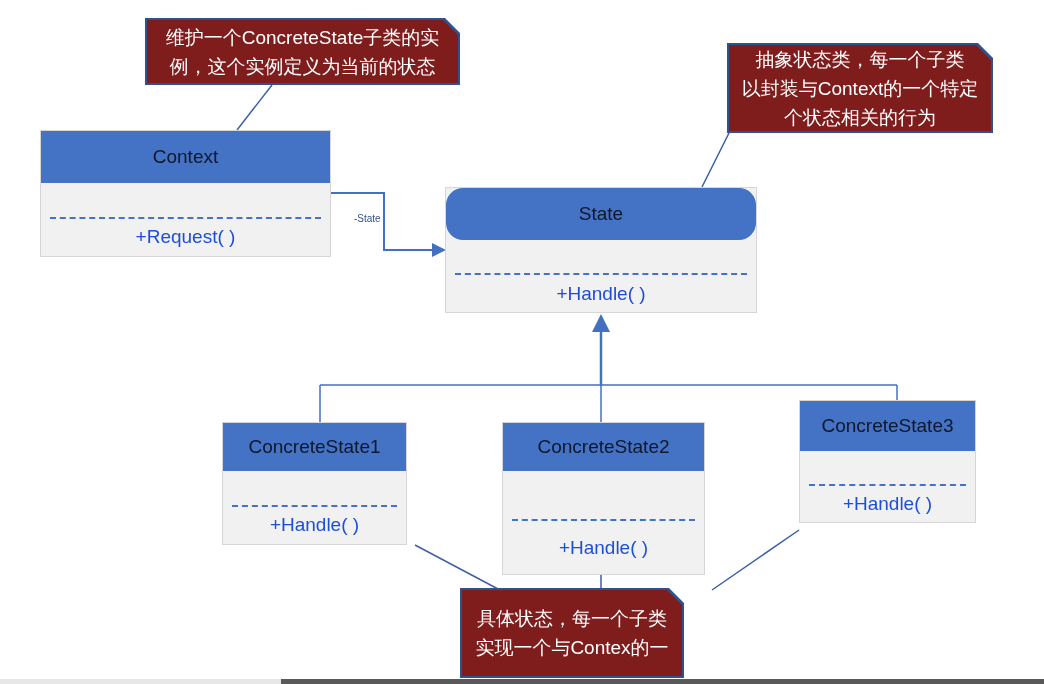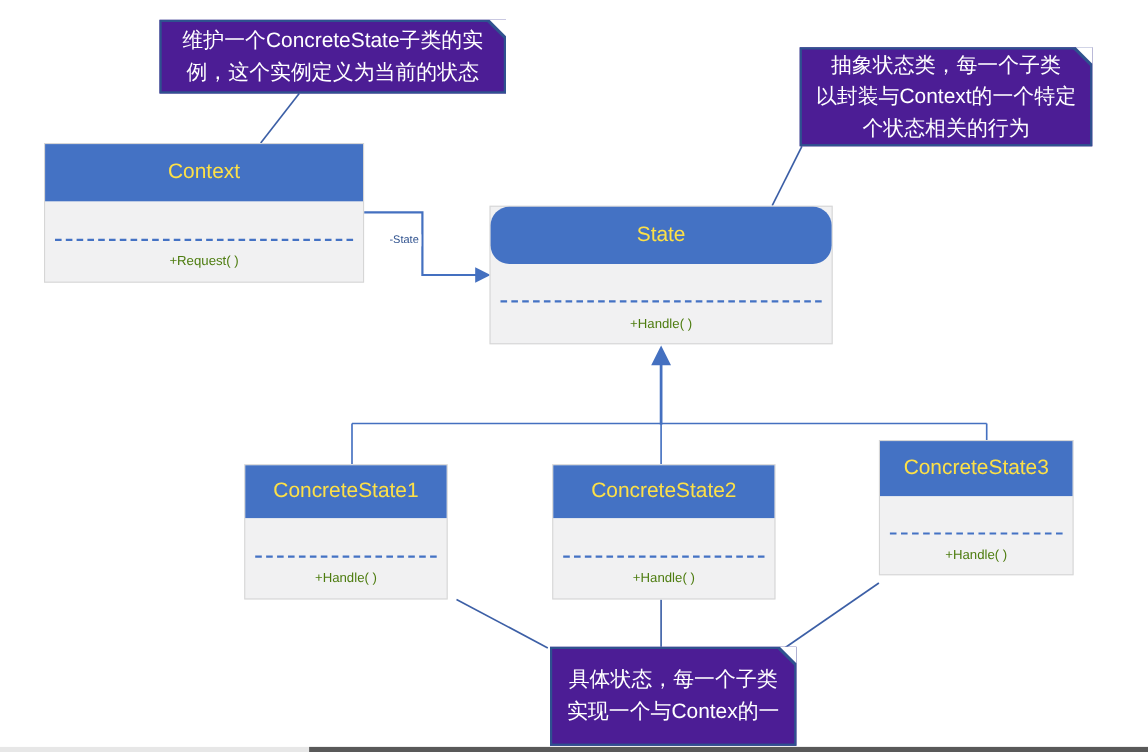--- a/index.html
+++ b/index.html
@@ -4,50 +4,50 @@
 <style>
   html,body{margin:0;padding:0;background:#ffffff;}
   #stage{
     position:relative;width:1044px;height:684px;background:#ffffff;overflow:hidden;
     font-family:"Liberation Sans","DejaVu Sans",sans-serif;
   }
   svg.connectors{position:absolute;left:0;top:0;width:1044px;height:684px;pointer-events:none;}
 
   
   .note{
-    position:absolute;background:#4c1d95;border:2px solid #2F528F;
+    position:absolute;background:#7f1d1d;border:2px solid #2F528F;
     color:#ffffff;text-align:center;box-sizing:border-box;
     display:flex;flex-direction:column;justify-content:center;
     font-size:19px;line-height:29px;letter-spacing:0;
   }
   .note .fold-flap{
     position:absolute;top:-1px;right:-1px;width:0;height:0;
     border-left:17px solid transparent;border-top:17px solid #2F528F;
   }
   .note .fold-white{
     position:absolute;top:-2px;right:-2px;width:0;height:0;
     border-left:15px solid transparent;border-top:15px solid #ffffff;
   }
   .note .line{display:block;}
 
   
   .cls{
     position:absolute;background:#F1F1F2;border:1px solid #D6D6D6;
     box-sizing:border-box;display:flex;flex-direction:column;
   }
   .cls-header{
-    background:#4472C4;color:#fde047;display:flex;align-items:center;justify-content:center;
+    background:#4472C4;color:#0f172a;display:flex;align-items:center;justify-content:center;
     font-size:19px;flex:0 0 auto;
   }
   .cls-body{flex:1;display:flex;flex-direction:column;}
   .cls-attrs{flex:1;}
   .cls-divider{border-top:2px dashed #4472C4;margin:0 9px;height:0;}
   .cls-method{
     flex:1.1;display:flex;align-items:center;justify-content:center;
-    color:#4d7c0f;font-size:12px;
+    color:#1d4ed8;font-size:19px;
   }
 
   .edge-label{
     position:absolute;color:#31538F;font-size:10px;background:#ffffff;padding:0 2px;
   }
 
   
   .strip{position:absolute;bottom:0;height:5px;}
   .strip.light{left:0;width:281px;background:#E7E7E7;}
   .strip.dark{left:281px;width:763px;background:#595959;}
@@ -85,21 +85,21 @@
   </div>
 
   <div class="note" style="left:727px;top:43px;width:266px;height:90px;">
     <span class="fold-flap"></span>
     <span class="fold-white"></span>
     <span class="line">抽象状态类，每一个子类</span>
     <span class="line">以封装与Context的一个特定</span>
     <span class="line">个状态相关的行为</span>
   </div>
 
-  <div class="note" style="left:500px;top:588px;width:224px;height:90px;">
+  <div class="note" style="left:460px;top:588px;width:224px;height:90px;">
     <span class="fold-flap"></span>
     <span class="fold-white"></span>
     <span class="line">具体状态，每一个子类</span>
     <span class="line">实现一个与Contex的一</span>
   </div>
 
   <div class="cls" style="left:40px;top:130px;width:291px;height:127px;">
     <div class="cls-header" style="height:52px;">
       <span>Context</span>
     </div>
@@ -125,21 +125,21 @@
     <div class="cls-header" style="height:48px;">
       <span>ConcreteState1</span>
     </div>
     <div class="cls-body">
       <div class="cls-attrs"></div>
       <div class="cls-divider"></div>
       <div class="cls-method">+Handle( )</div>
     </div>
   </div>
 
-  <div class="cls" style="left:502px;top:422px;width:203px;height:123px;">
+  <div class="cls" style="left:502px;top:422px;width:203px;height:153px;">
     <div class="cls-header" style="height:48px;">
       <span>ConcreteState2</span>
     </div>
     <div class="cls-body">
       <div class="cls-attrs"></div>
       <div class="cls-divider"></div>
       <div class="cls-method">+Handle( )</div>
     </div>
   </div>
 

